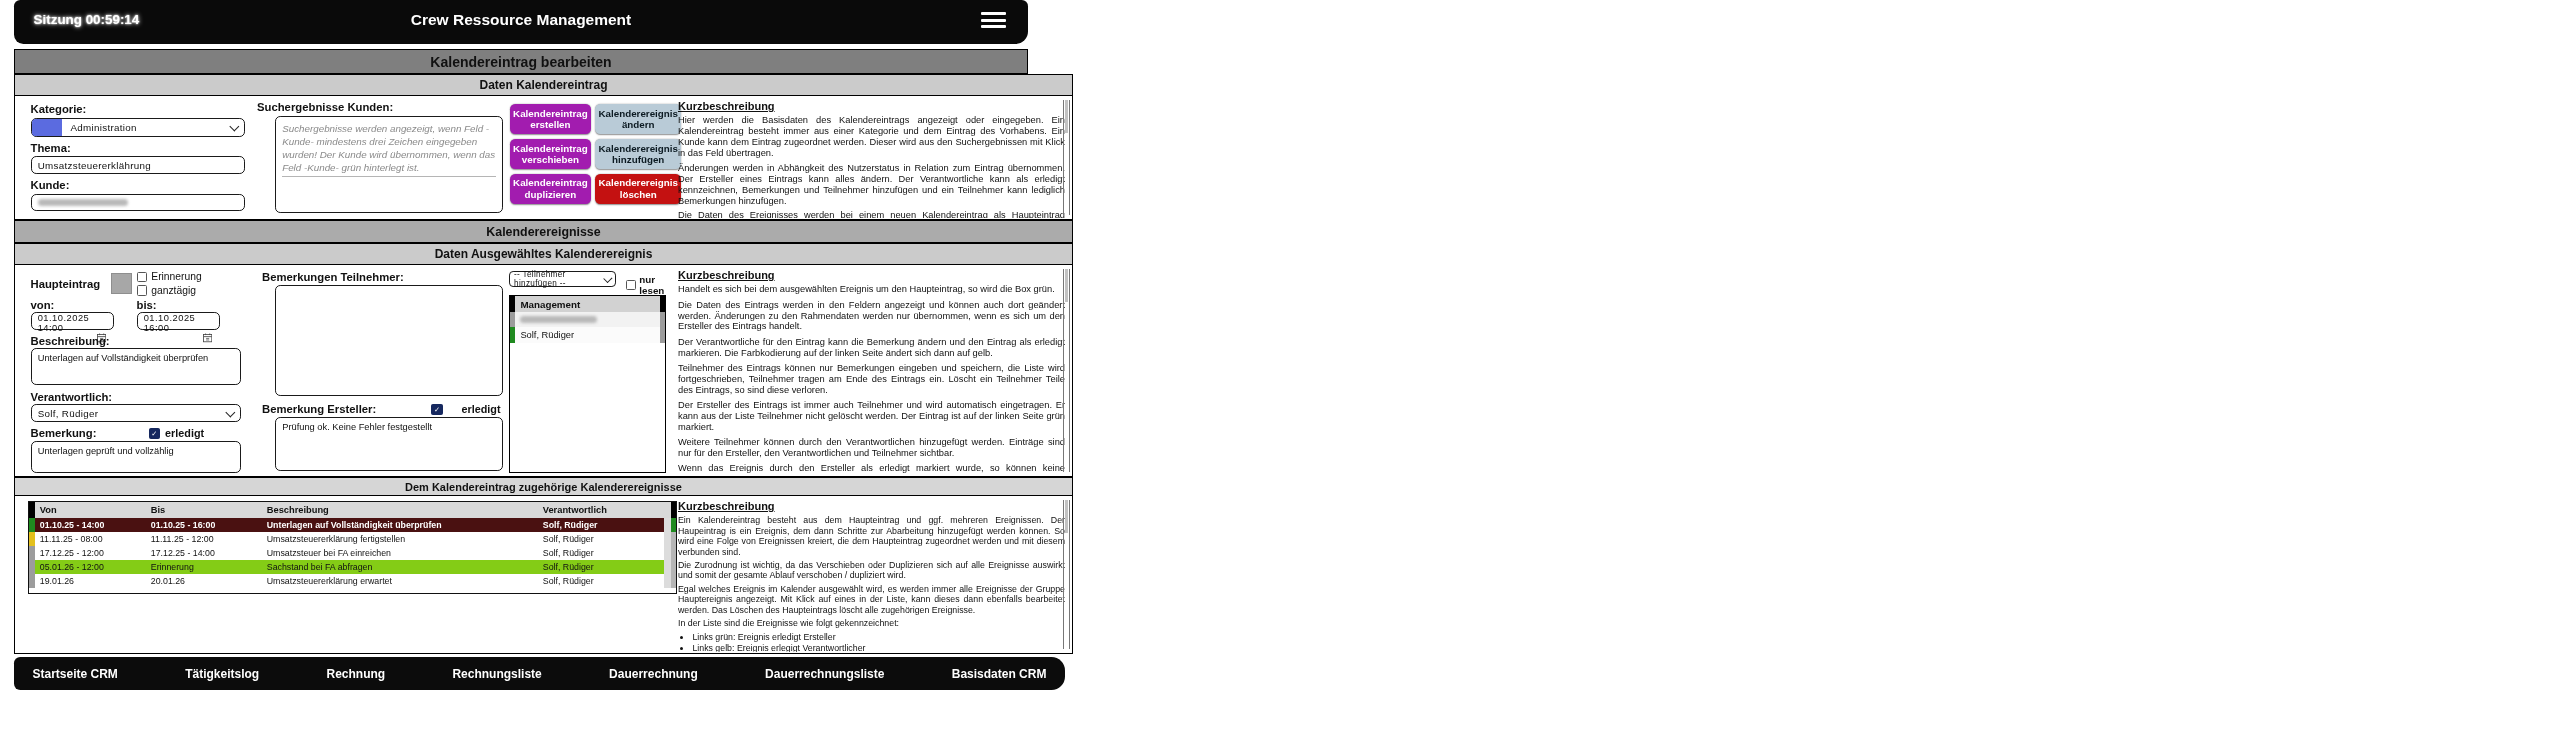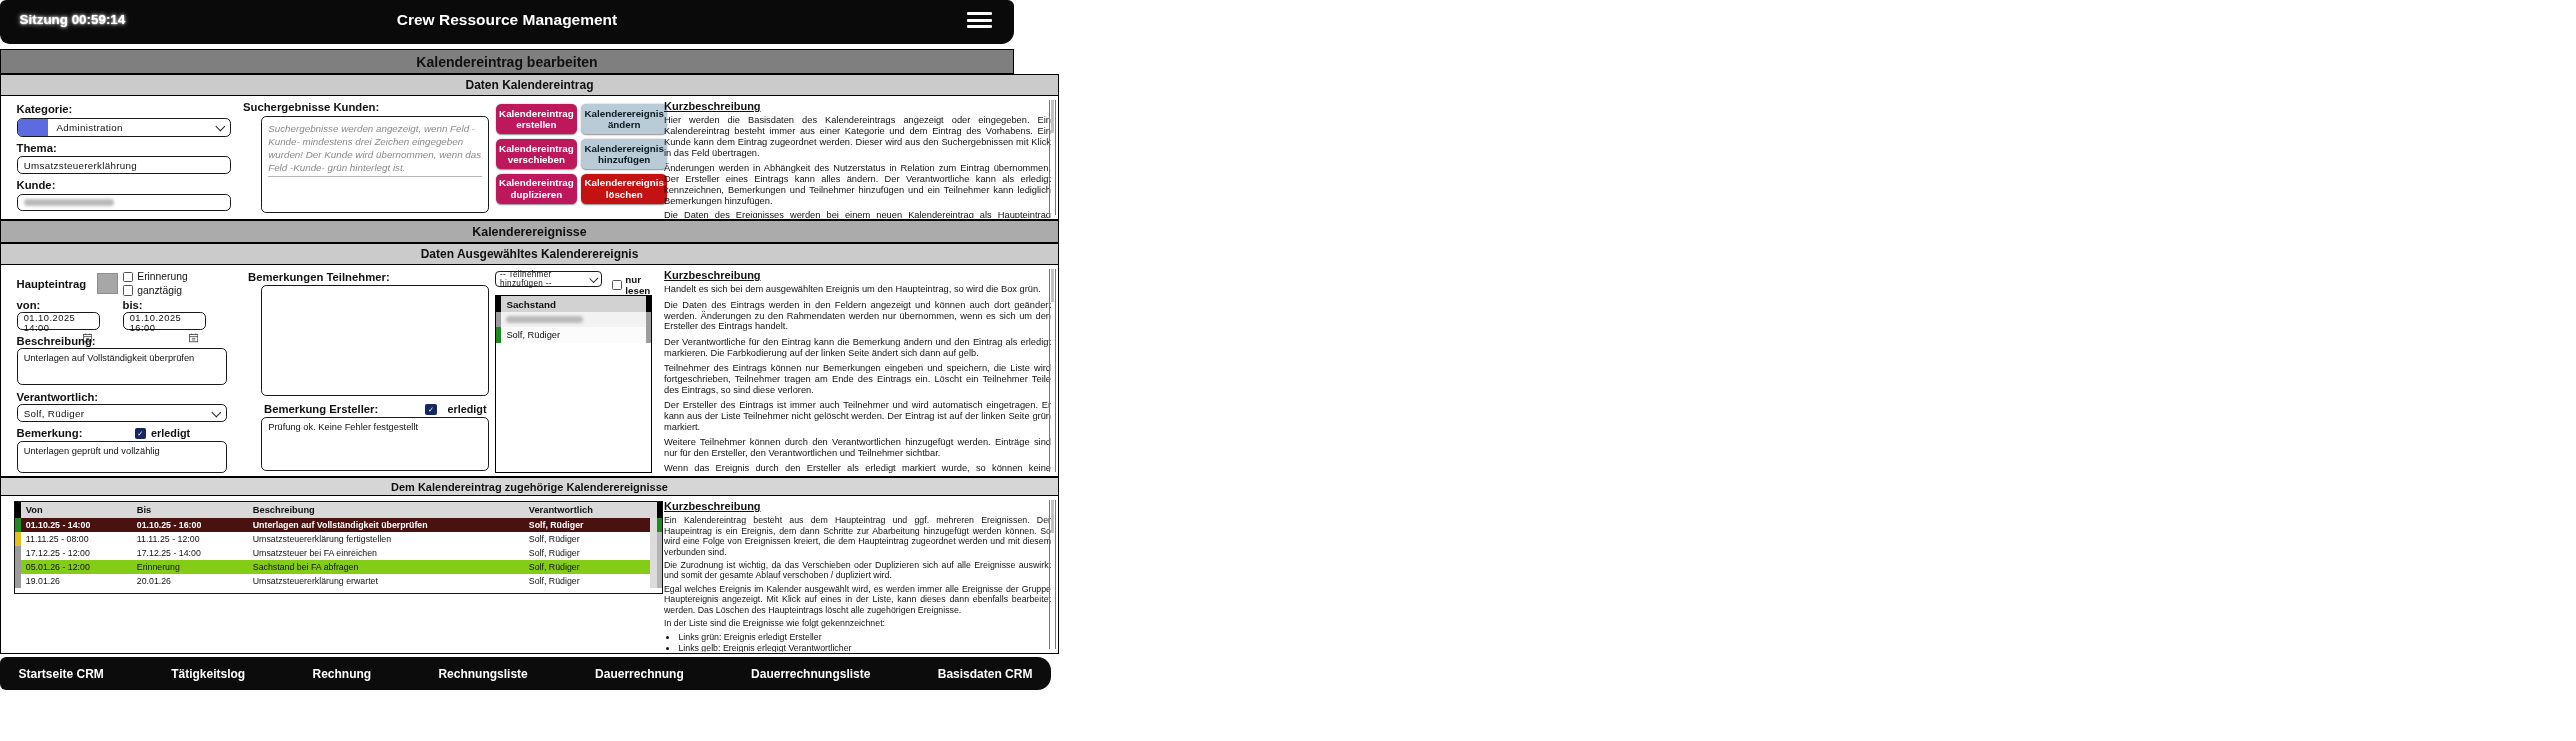--- a/index.html
+++ b/index.html
@@ -1,17 +1,17 @@
 <!DOCTYPE html>
 <html style="font-size:8.2px"><head>
 <meta charset="utf-8">
 <style>
   html,body{margin:0;padding:0;background:#fff;width:2638px;height:742px;
     font-family:"Liberation Sans","DejaVu Sans",sans-serif;color:#111;}
-  .app{position:absolute;top:0;left:2;width:1061px;}
+  .app{position:absolute;top:0;left:2;width:1061px;padding-left:14px;}
 
   
   .tophdr{position:relative;width:1014px;height:44px;background:#0a0a0a;
     border-radius:6.2px 6.2px 12.4px 9.3px;}
   .session{position:absolute;left:19.6px;top:12.4px;color:#fff;font-weight:bold;font-size:13.4px;
     text-shadow:0 0 5.2px rgba(255,255,255,.95),0 0 2.1px #fff;}
   .apptitle{position:absolute;left:0;right:0;top:11.3px;text-align:center;color:#fff;
     font-weight:bold;font-size:15.5px;}
   .burger{position:absolute;right:21.6px;top:12.4px;width:25px;height:18.5px;cursor:pointer;}
   .burger div{height:3.1px;background:#fff;border-radius:1px;margin-bottom:3.1px;}
@@ -50,21 +50,21 @@
   .catcolor{position:absolute;left:0;top:0;bottom:0;width:30px;background:#5b6be0;
     border-radius:3.6px 0 0 3.6px;}
   .s1b{position:absolute;left:242px;top:5.2px;width:247px;}
   .s1b .tarea{margin:3.1px 0 0 18px;width:228px;height:97px;}
   .ph{font-style:italic;color:#8a8a8a;font-size:9.8px;line-height:1.35;display:block;
     border-bottom:0.5px solid #b5b5b5;padding-bottom:1.5px;}
   .btngrid{position:absolute;left:495px;top:8.2px;width:164px;display:grid;
     grid-template-columns:1fr 1fr;gap:4.6px;}
   .btn{height:30px;border:none;border-radius:5.2px;font-weight:bold;font-size:9.8px;
     line-height:1.15;font-family:inherit;cursor:pointer;box-shadow:0 0.5px 1.5px rgba(0,0,0,.45);padding:0 3.1px;}
-  .btn.darkb{background:#be185d;color:#fff;}
+  .btn.darkb{background:#a21caf;color:#fff;}
   .btn.lightb{background:#b9cbd7;color:#0c1a22;}
   .btn.redb{background:#c41111;color:#fff;}
 
   .info{position:absolute;left:663px;top:2.1px;width:387px;overflow:hidden;}
   .info h3{margin:2.1px 0 3.1px;font-size:11px;text-decoration:underline;}
   .info p{margin:0 0 3.6px;font-size:9.3px;line-height:1.18;text-align:justify;}
   #sec1 .info{height:120px;}
   #sec2 .info{height:207px;}
   #sec3 .info{height:154px;}
   #sec3 .info p{font-size:8.8px;margin-bottom:3.1px;}
@@ -91,21 +91,21 @@
   .lverant{position:absolute;left:0;top:120px;}
   .sverant{position:absolute;left:0;top:133px;width:210px;height:17.5px;}
   .bemrow{position:absolute;left:0;top:156px;display:flex;align-items:center;gap:5.2px;width:210px;}
   .bemrow .cb{margin-left:47px;}
   .bemrow .erl{font-weight:bold;font-size:10.8px;}
   .tbem{position:absolute;left:0;top:170px;width:210px;height:32px;font-size:9.3px;}
 
   .s2b{position:absolute;left:247px;top:6.2px;width:242px;height:202px;}
   .s2b .lbl{display:block;}
   .ttl{position:absolute;left:13px;top:13.4px;width:228px;height:111px;}
-  .ersrow{position:absolute;left:16px;top:132px;display:flex;align-items:flex-end;gap:11px;width:241px;}
+  .ersrow{position:absolute;left:0;top:132px;display:flex;align-items:flex-end;gap:19px;width:241px;}
   .ersrow .cb{margin-left:36px;}
   .ersrow .erl{font-weight:bold;font-size:10.8px;}
   .ters{position:absolute;left:13px;top:146px;width:228px;height:54px;font-size:9.3px;}
 
   .s2c{position:absolute;left:494px;top:6.2px;width:166px;height:202px;}
   .tnsel{width:107px;height:15.5px;font-size:8.2px;border-radius:4.1px;padding:0 4.1px;}
   .nurl{position:absolute;left:117px;top:2.6px;display:flex;align-items:center;gap:3.6px;}
   .nurl .cb{width:7.7px;height:7.7px;}
   .nurl span{font-weight:bold;font-size:9.8px;}
   .tnlist{position:absolute;left:0;top:24px;width:155px;height:176px;border:0.5px solid #000;
@@ -295,21 +295,21 @@
         <span>-- Teilnehmer hinzufügen --</span>
         <span class="chev"></span>
       </div>
       <div class="nurl">
         <span class="cb"></span>
         <span>nur lesen</span>
       </div>
       <div class="tnlist">
         <div class="tnhead">
           <span class="cap"></span>
-          <span class="mid">Sachstand</span>
+          <span class="mid">Management</span>
           <span class="cap"></span>
         </div>
         <div class="tnrow r0">
           <span class="ind gray"></span>
           <span class="mid">
               <span class="redact" style="width:77px"></span>
             </span>
           <span class="trk"></span>
         </div>
         <div class="tnrow r1">

